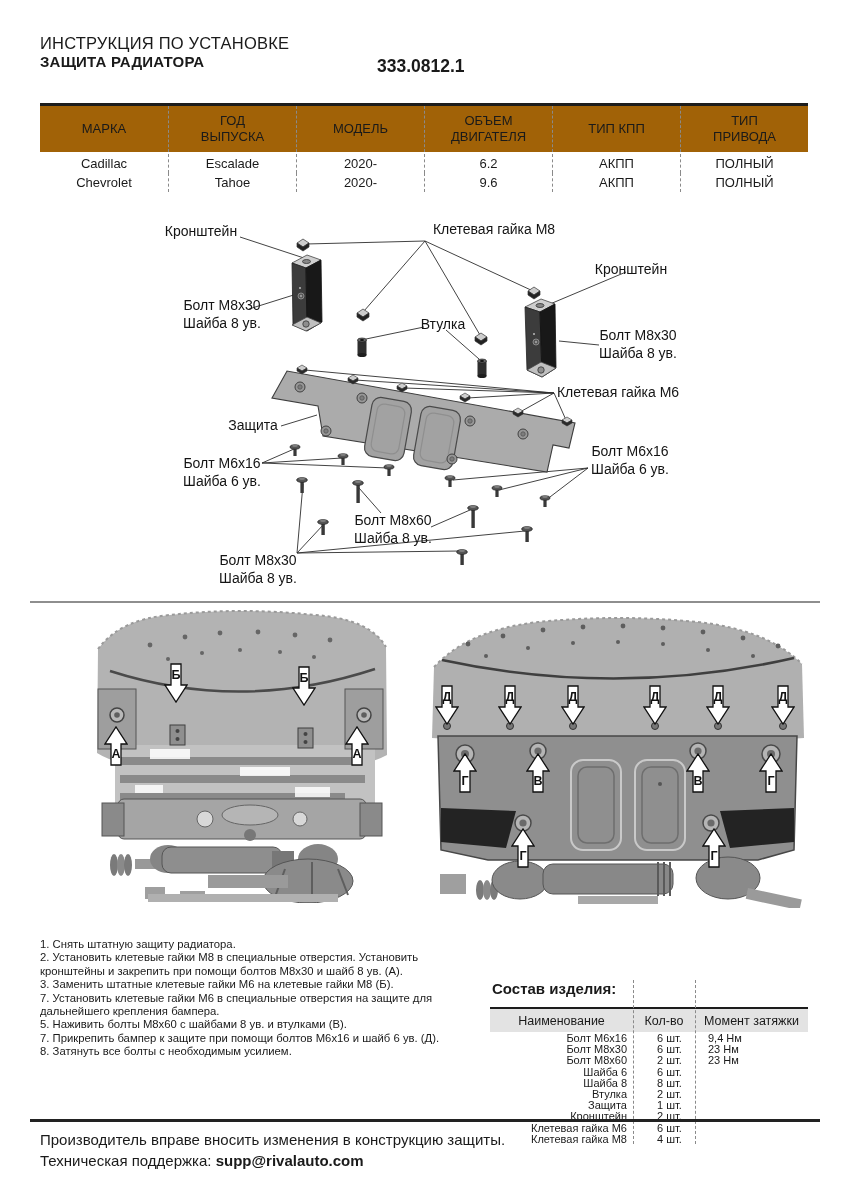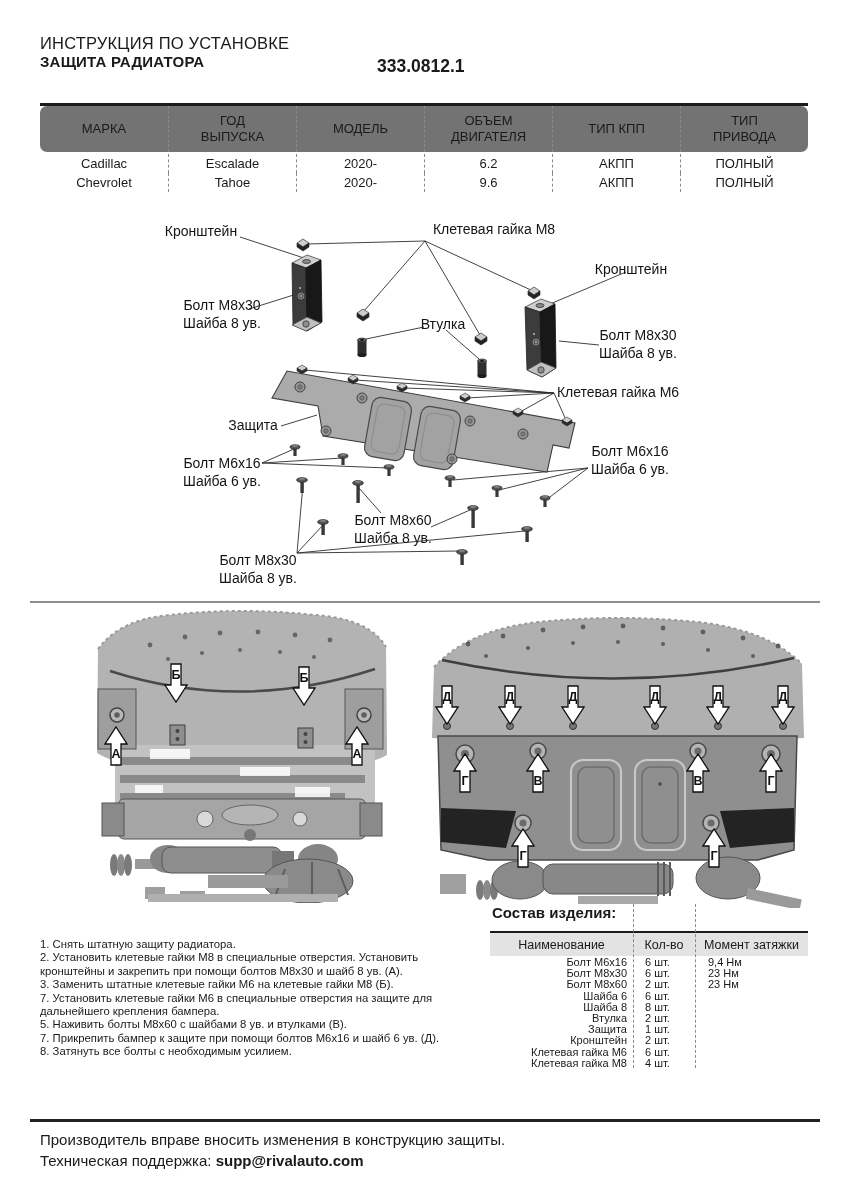--- a/index.html
+++ b/index.html
@@ -6,21 +6,21 @@
   .page{position:relative;width:849px;height:1200px;background:#fff;overflow:hidden;
         font-family:"Liberation Sans","DejaVu Sans",sans-serif;color:#1a1a1a;}
   
   .hdr{position:absolute;left:40px;top:34px;width:770px;}
   .hdr-sub{font-size:16.5px;letter-spacing:.2px;}
   .hdr-title{font-size:15px;font-weight:bold;letter-spacing:.2px;}
   .hdr-part{position:absolute;left:337px;top:22px;font-size:17.5px;font-weight:bold;}
   
   .vtable{position:absolute;left:40px;top:103px;width:768px;border-top:3px solid #1c1c1c;}
   .vrow{display:grid;grid-template-columns:repeat(6,128px);}
-  .vhead{background:#737373;border-radius:7px;}
+  .vhead{background:#a16207;}
   .vcell{display:flex;align-items:center;justify-content:center;text-align:center;font-size:13px;}
   .vhead .vcell{height:46px;white-space:pre-line;line-height:1.25;}
   .vbody .vcell{height:19px;}
   .vbody{padding:2px 0 4px 0;}
   .vcell+ .vcell{border-left:1px dashed #8a8a8a;}
   
   .diagram{position:absolute;left:0;top:200px;width:849px;height:405px;}
   .diagram svg{position:absolute;left:0;top:0;}
   .dlabel{position:absolute;transform:translateX(-50%);text-align:center;font-size:14px;
           line-height:1.32;white-space:nowrap;color:#141414;}
@@ -28,30 +28,30 @@
   .sep{position:absolute;left:30px;top:601px;width:790px;height:2px;background:#8e8e8e;}
   .photo{position:absolute;background:#fff;}
   .photo svg{position:absolute;left:0;top:0;}
   .marker{position:absolute;width:24px;height:42px;}
   .marker text{font-weight:bold;font-size:12.5px;fill:#111;}
   
   .instr{position:absolute;left:40px;top:938px;width:444px;}
   .instr-title{font-size:15px;font-weight:bold;margin-bottom:16px;}
   .step{font-size:11.3px;line-height:13.4px;}
   
-  .parts{position:absolute;left:490px;top:904px;width:318px;}
+  .parts{position:absolute;left:490px;top:980px;width:318px;}
   .parts-inner{position:relative;}
   .dash-v{position:absolute;top:0;bottom:0;border-left:1px dashed #8a8a8a;}
   .parts-title{font-size:15px;font-weight:bold;height:27px;padding-left:2px;}
   .phead{display:grid;grid-template-columns:143px 62px 113px;background:#e3e3e3;
          border-top:2.5px solid #1c1c1c;height:23px;align-items:center;}
   .phead div{font-size:12.5px;text-align:center;}
   .prow{display:grid;grid-template-columns:143px 62px 113px;height:11.2px;align-items:center;}
   .prow .pname{font-size:11px;text-align:right;padding-right:6px;}
-  .prow .pqty{font-size:11px;text-align:left;padding-left:12px;}
+  .prow .pqty{font-size:11px;text-align:left;padding-left:12px;margin-left:12px;}
   .prow .ptq{font-size:11px;text-align:left;padding-left:13px;}
   
   .rule-bottom{position:absolute;left:30px;top:1119px;width:790px;height:3px;background:#222;}
   .footer{position:absolute;left:40px;top:1131px;width:770px;}
   .f1{font-size:15px;}
   .f2{font-size:15px;margin-top:4px;}
   .f2 b{font-weight:bold;}
 </style>
 </head>
 <body>

